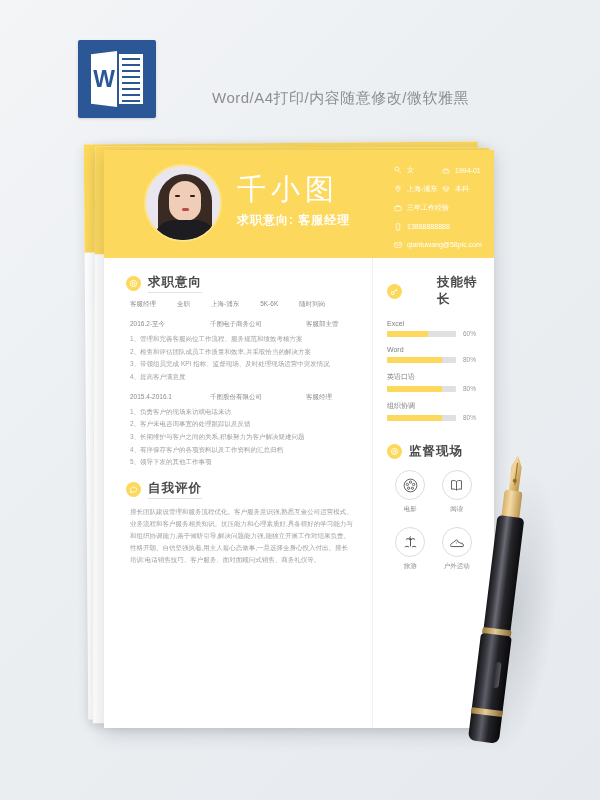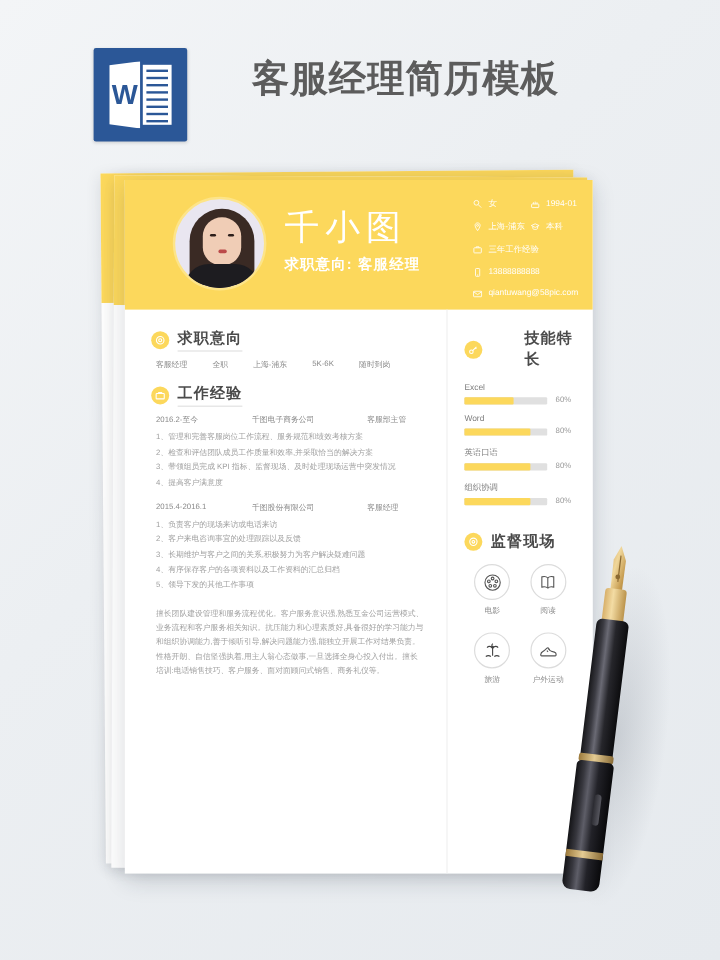--- a/index.html
+++ b/index.html
@@ -268,21 +268,21 @@
       <i></i>
         <i></i>
         <i></i>
         <i></i>
         <i></i>
         <i></i>
         <i></i>
         <i></i>
     </div>
   </div>
-  <div class="banner-title">客服经理简历模板</div>
+  <div class="banner-sub">Word/A4打印/内容随意修改/微软雅黑</div>
 </div>
 
 <div class="sheet-back-2">
   <div class="band"></div>
 </div>
 <div class="sheet-back-1">
   <div class="band"></div>
 </div>
 
 <div class="resume">
@@ -393,29 +393,20 @@
         <span>客服经理</span>
         <span>全职</span>
         <span>上海-浦东</span>
         <span>5K-6K</span>
         <span>随时到岗</span>
       </div>
     </div>
 
 
     <div class="sec">
-      <div class="sec-head">
-        <span class="sec-icon">
-          <svg width="9" height="9" viewBox="0 0 16 16" fill="none" stroke="#fff" stroke-width="1.6">
-            <rect x="2" y="5.2" width="12" height="8" rx="1"></rect>
-              <path d="M5.8 5.2V3.6h4.4v1.6"></path>
-          </svg>
-        </span>
-        <span class="sec-title sec-title-underline">工作经验</span>
-      </div>
 
       <div style="margin-bottom:9px;">
         <div class="job-head">
           <span class="d">2016.2-至今</span>
           <span class="c">千图电子商务公司</span>
           <span>客服部主管</span>
         </div>
         <ul class="job-list">
           <li>1、管理和完善客服岗位工作流程、服务规范和绩效考核方案</li>
           <li>2、检查和评估团队成员工作质量和效率,并采取恰当的解决方案</li>
@@ -434,20 +425,28 @@
           <li>1、负责客户的现场来访或电话来访</li>
           <li>2、客户来电咨询事宜的处理跟踪以及反馈</li>
           <li>3、长期维护与客户之间的关系,积极努力为客户解决疑难问题</li>
           <li>4、有序保存客户的各项资料以及工作资料的汇总归档</li>
           <li>5、领导下发的其他工作事项</li>
         </ul>
       </div>
     </div>
 
     <div class="sec">
+      <div class="sec-head">
+        <span class="sec-icon">
+          <svg width="9" height="9" viewBox="0 0 16 16" fill="none" stroke="#fff" stroke-width="1.6">
+            <path d="M13.5 8.2c0 2.6-2.5 4.6-5.5 4.6-.8 0-1.6-.1-2.3-.4L2.6 13.4l1-2.5C2.9 10.2 2.5 9.2 2.5 8.2c0-2.6 2.5-4.6 5.5-4.6s5.5 2 5.5 4.6z"></path>
+          </svg>
+        </span>
+        <span class="sec-title sec-title-underline">自我评价</span>
+      </div>
       <div class="body-text">擅长团队建设管理和服务流程优化。客户服务意识强,熟悉互金公司运营模式、业务流程和客户服务相关知识。抗压能力和心理素质好,具备很好的学习能力与和组织协调能力,善于倾听引导,解决问题能力强,能独立开展工作对结果负责。性格开朗、自信坚强执着,用主人翁心态做事,一旦选择全身心投入付出。擅长培训:电话销售技巧、客户服务、面对面顾问式销售、商务礼仪等。</div>
     </div>
 
   </div>
 
   <div class="col-right">
 
     <div class="sec" style="margin-bottom:22px;">
       <div class="sec-head" style="margin-bottom:12px;gap:28px;">
         <span class="sec-icon">

